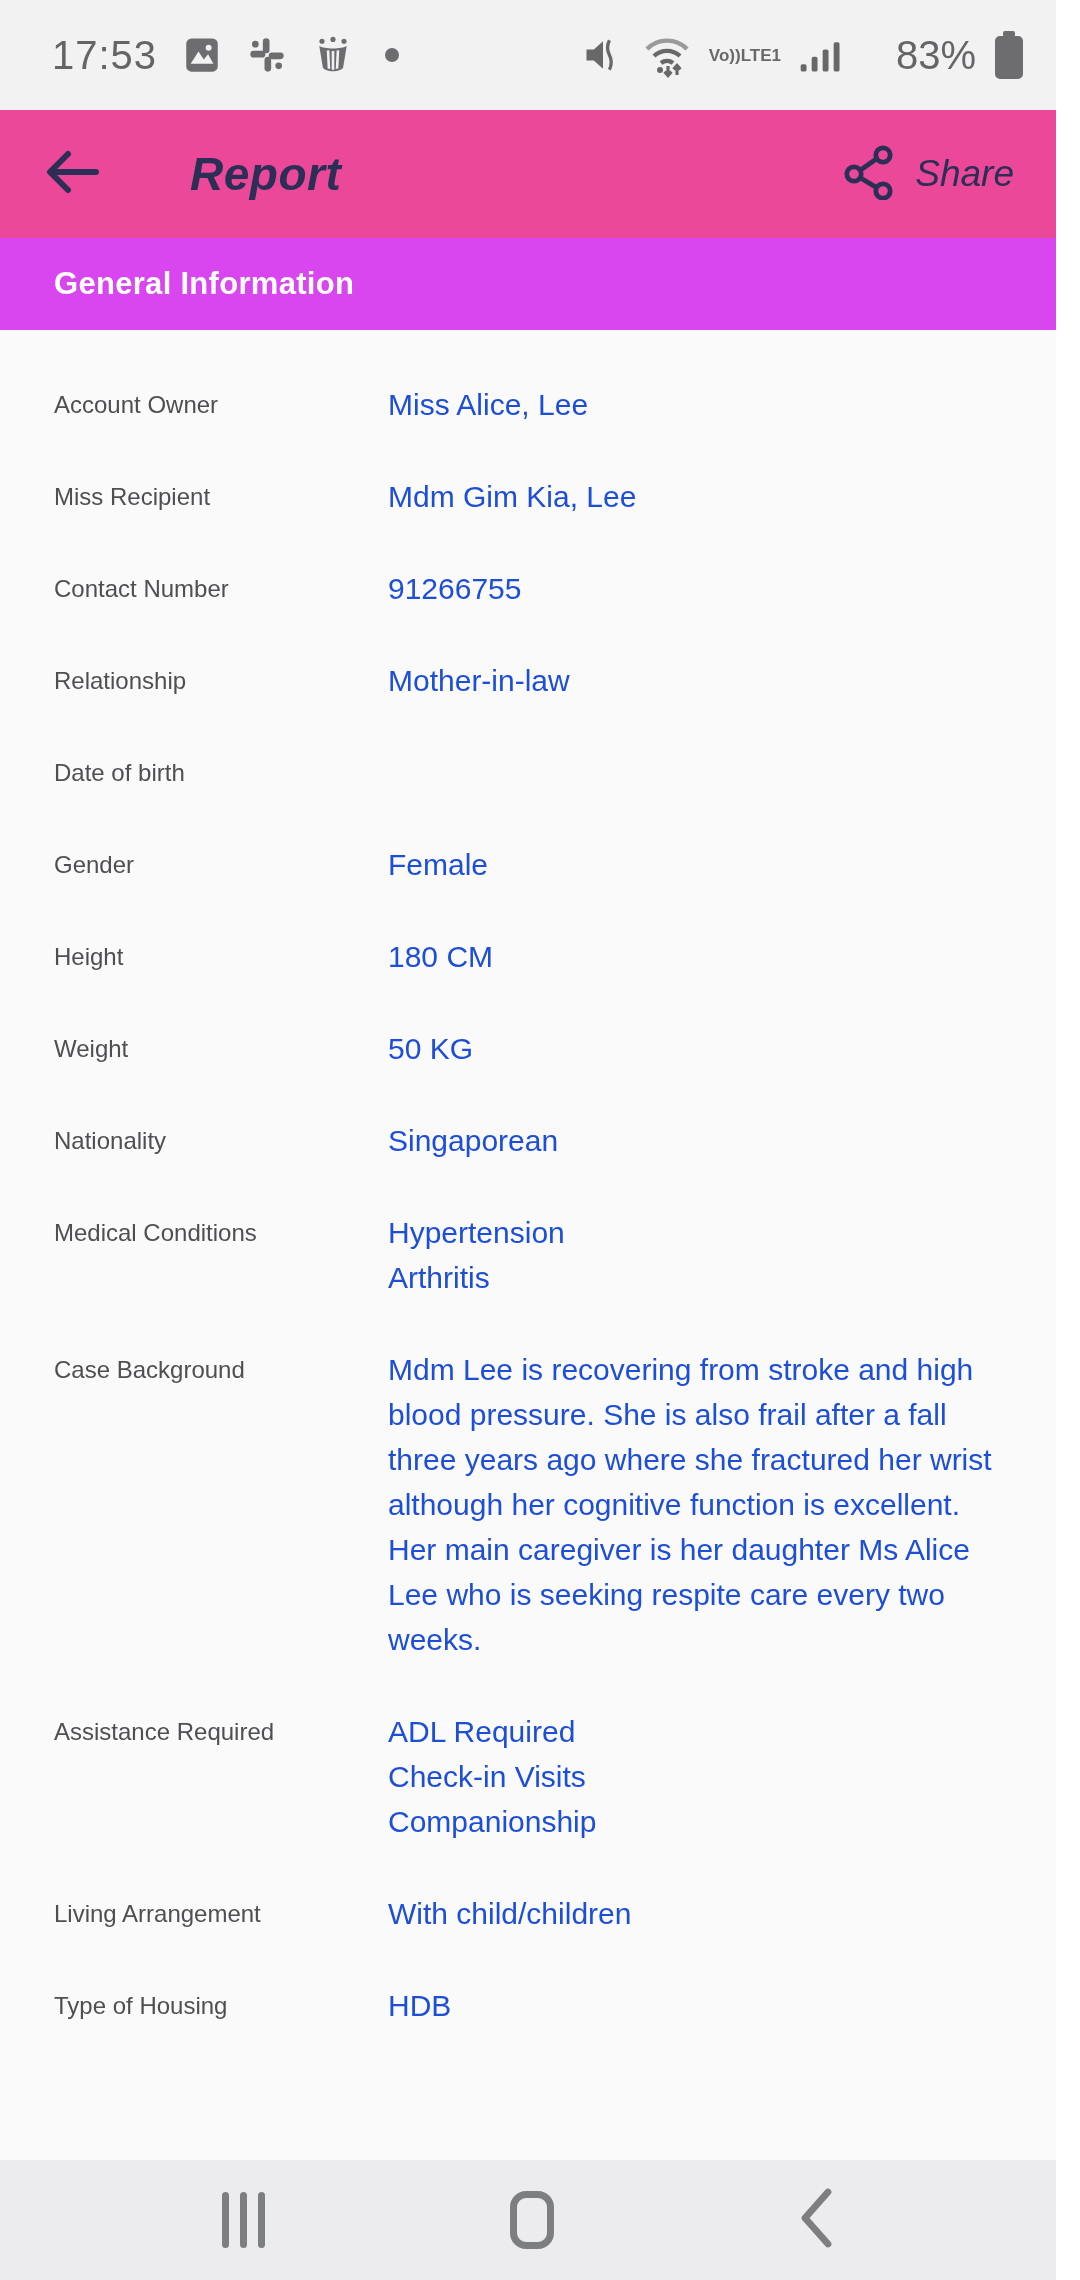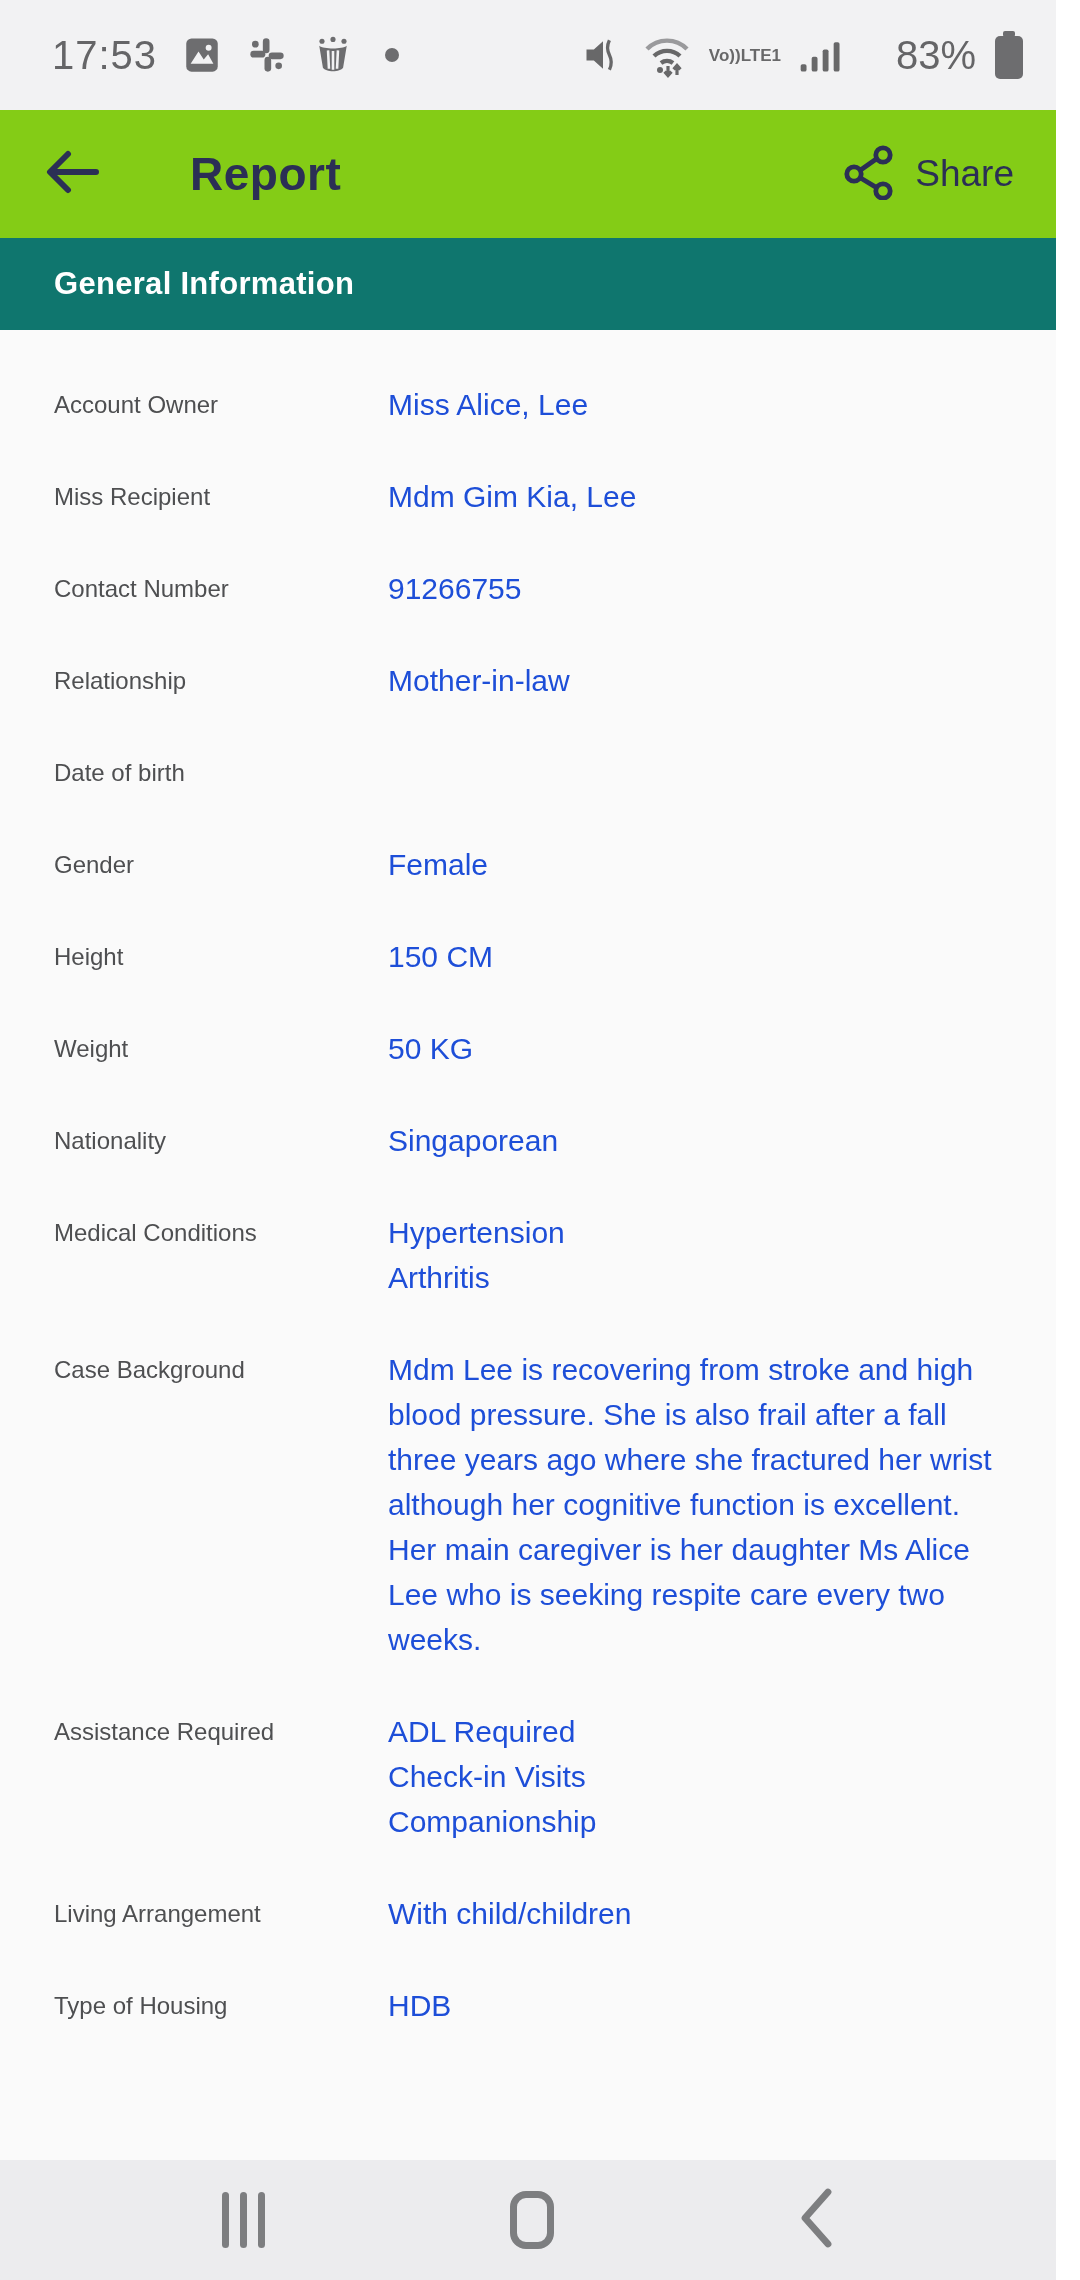--- a/index.html
+++ b/index.html
@@ -18,30 +18,30 @@
   .sb-left { display:flex; align-items:center; gap:24px; }
   .sb-right { display:flex; align-items:center; gap:16px; }
   .sb-time { font-size:40px; color:#656567; letter-spacing:1px; }
   .sb-pct { font-size:40px; color:#656567;margin-left:39px; }
   .sb-ico { display:flex; align-items:center; justify-content:center; }
   .notif-dot { width:14px; height:14px; border-radius:50%; background:#6d6d6f; margin-left:6px; }
   .volte { display:flex; flex-direction:row; align-items:flex-start; line-height:17px; color:#686869; }
   .volte span { font-size:17px; font-weight:bold; }
   
   .header {
-    height:128px; background:#84cc16;
-    display:flex; align-items:center; padding:0 42px;
+    height:128px; background:#ec4899;
+    display:flex; align-items:center; padding:0 42px;font-style:italic;
   }
   .back-btn { width:60px; height:60px; display:flex; align-items:center; justify-content:center; cursor:pointer; }
   .app-title { font-size:46px; font-weight:bold; color:#2b2f55; margin-left:88px; letter-spacing:0.5px; }
   .share-btn { margin-left:auto; display:flex; align-items:center; gap:20px; cursor:pointer; }
   .share-label { font-size:37px; color:#2b2f55; }
   
   .banner {
-    height:92px; background:#0f766e;
+    height:92px; background:#d946ef;
     display:flex; align-items:center; padding:0 54px;
   }
   .banner-title { color:#ffffff; font-size:31px; font-weight:bold; letter-spacing:0.3px; }
   
   .content { padding-top:52px; }
   .row { display:flex; padding:0 46px 0 54px; margin-bottom:47px; }
   .row-label { flex:0 0 334px; font-size:24px; line-height:45px; color:#4e4f51; }
   .row-value { flex:1; font-size:30px; line-height:45px; color:#1d4ed8; }
   
   .navbar {
@@ -187,21 +187,21 @@
       </div>
       <div class="row">
         <div class="row-label">Gender</div>
         <div class="row-value">
           <div>Female</div>
         </div>
       </div>
       <div class="row">
         <div class="row-label">Height</div>
         <div class="row-value">
-          <div>150 CM</div>
+          <div>180 CM</div>
         </div>
       </div>
       <div class="row">
         <div class="row-label">Weight</div>
         <div class="row-value">
           <div>50 KG</div>
         </div>
       </div>
       <div class="row">
         <div class="row-label">Nationality</div>

